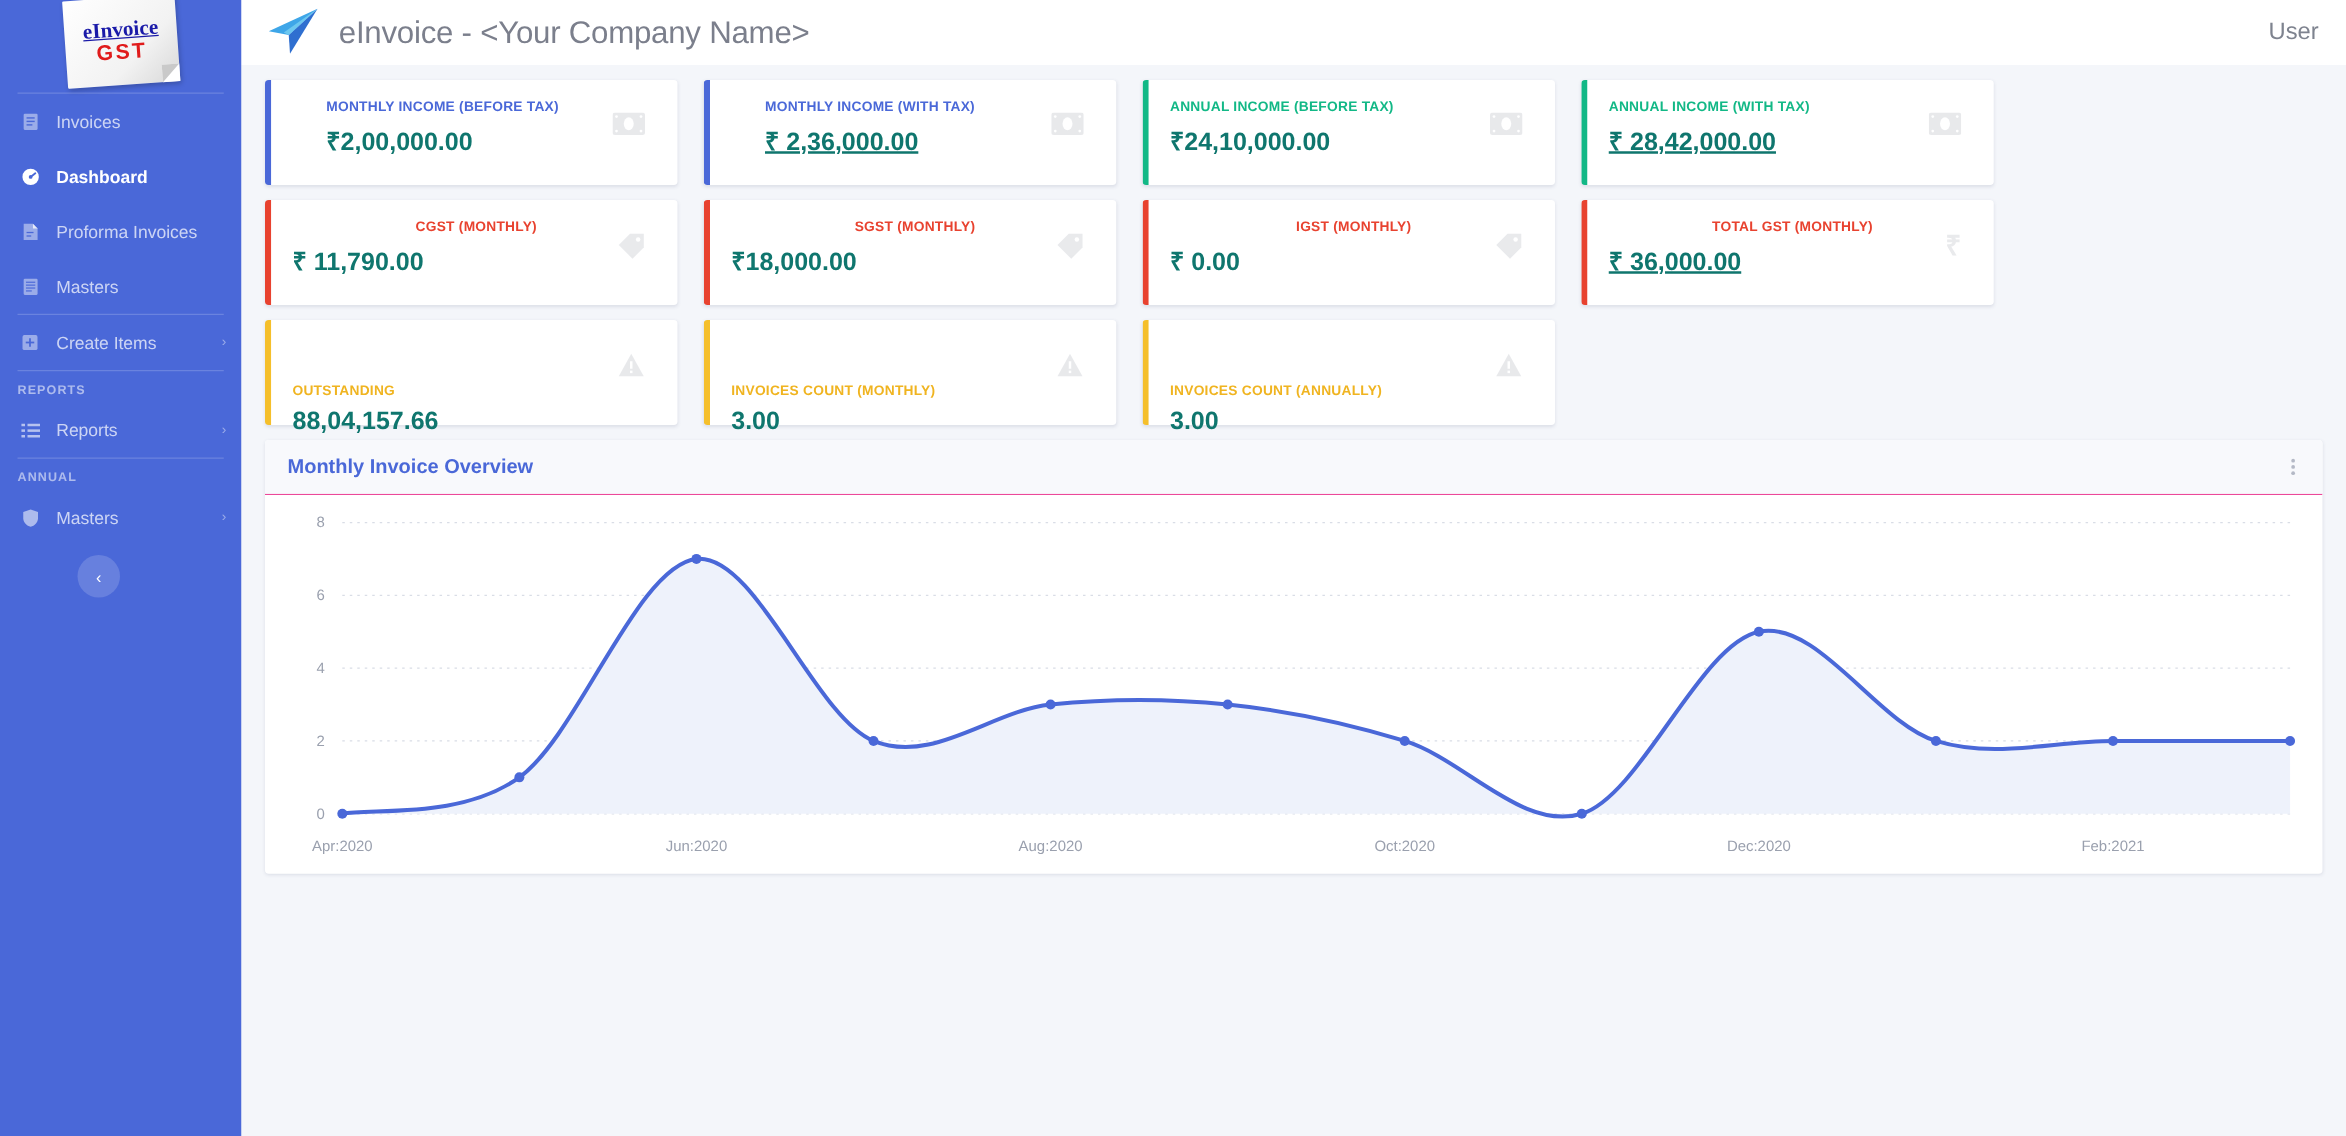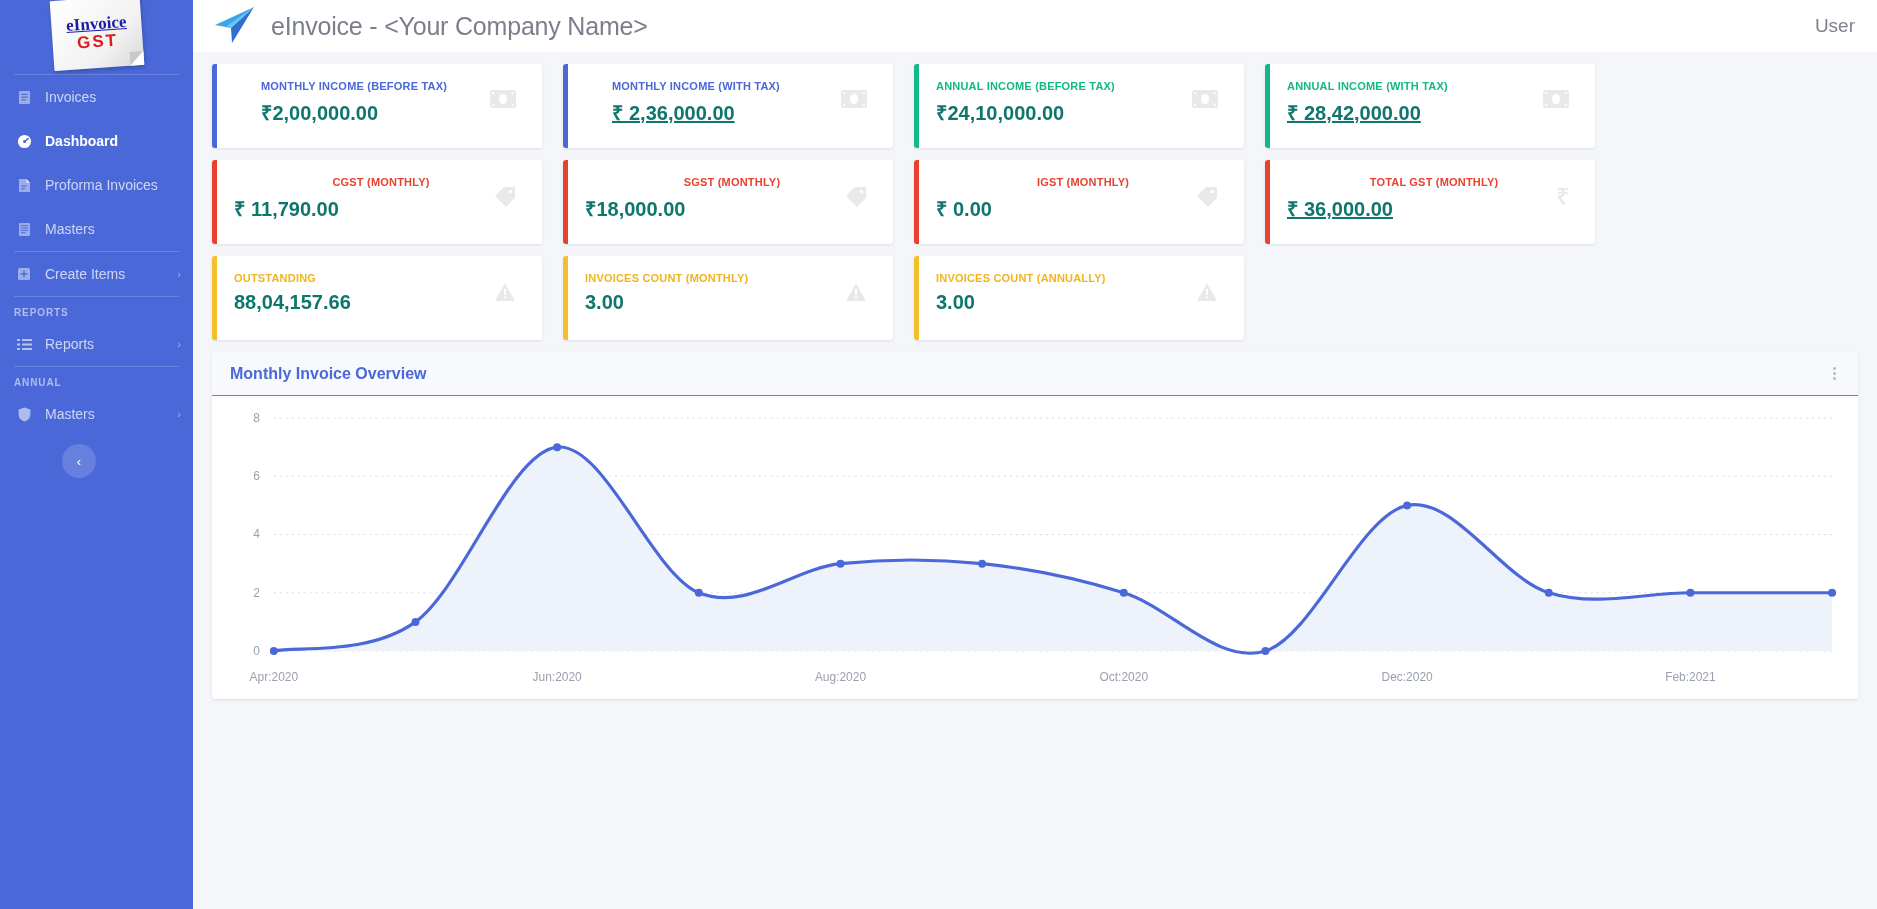--- a/index.html
+++ b/index.html
@@ -129,21 +129,21 @@
   }
   .stat-ico svg { display:block; }
 
   .c-blue  { border-left-color: #4a68d8; padding-left: 44px; }
   .c-blue  .stat-label { color: #4a68d8; }
   .c-green { border-left-color: #12b886; }
   .c-green .stat-label { color: #12b886; }
   .c-red   { border-left-color: #e8422f; }
   .c-red   .stat-label { color: #e8422f; text-align: center; }
   .c-amber { border-left-color: #f5bf2b; }
-  .c-amber .stat-label { color: #f0b420; }
+  .c-amber .stat-label { color: #f0b420; margin-top: 35px; }
 
   
   .chart-panel {
     margin: 10px 19px 0 19px;
     background: #ffffff;
     border-radius: 3px;
     box-shadow: 0 1px 3px rgba(60,70,110,.13);
     height: 347px;
     position: relative;
   }

